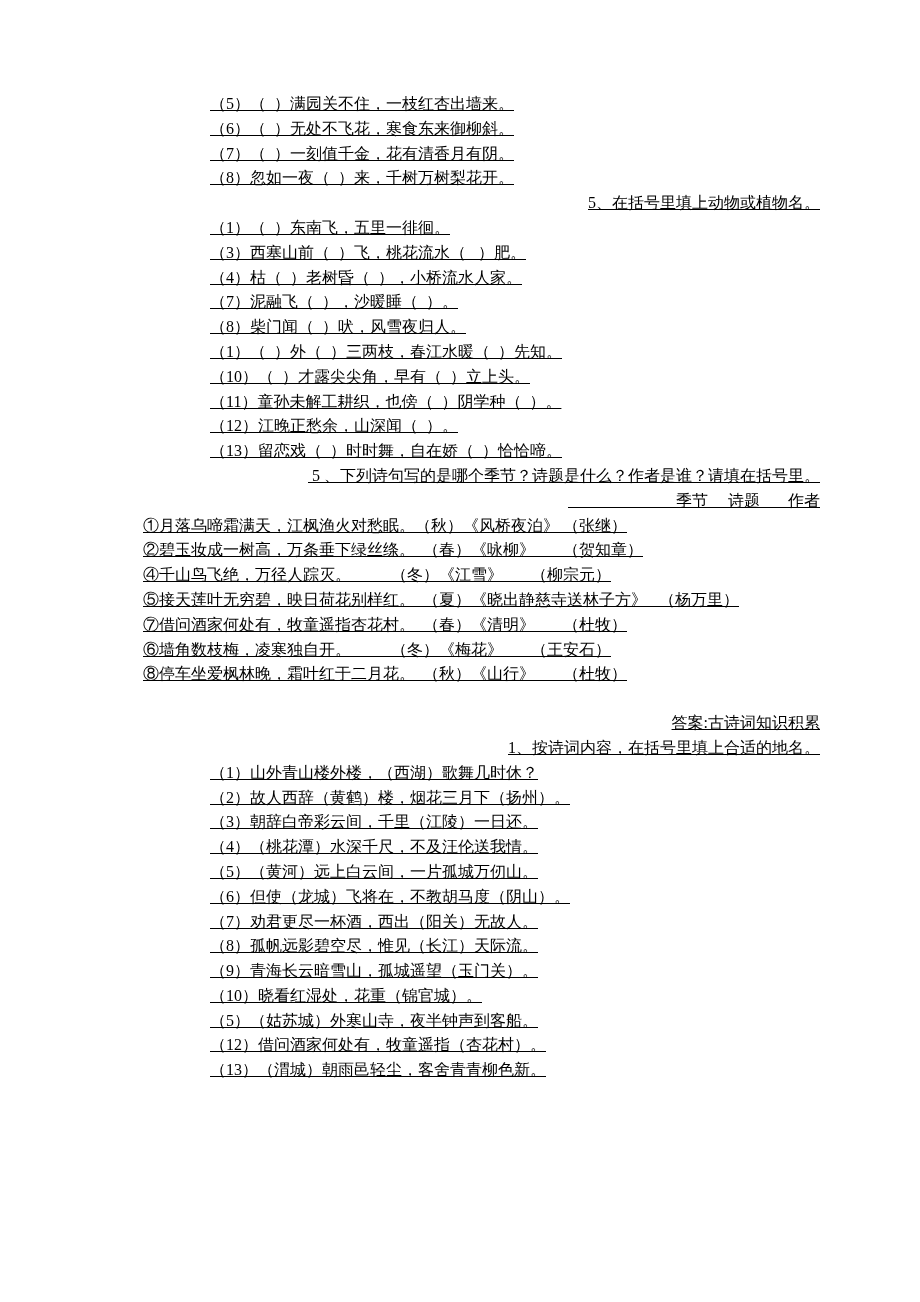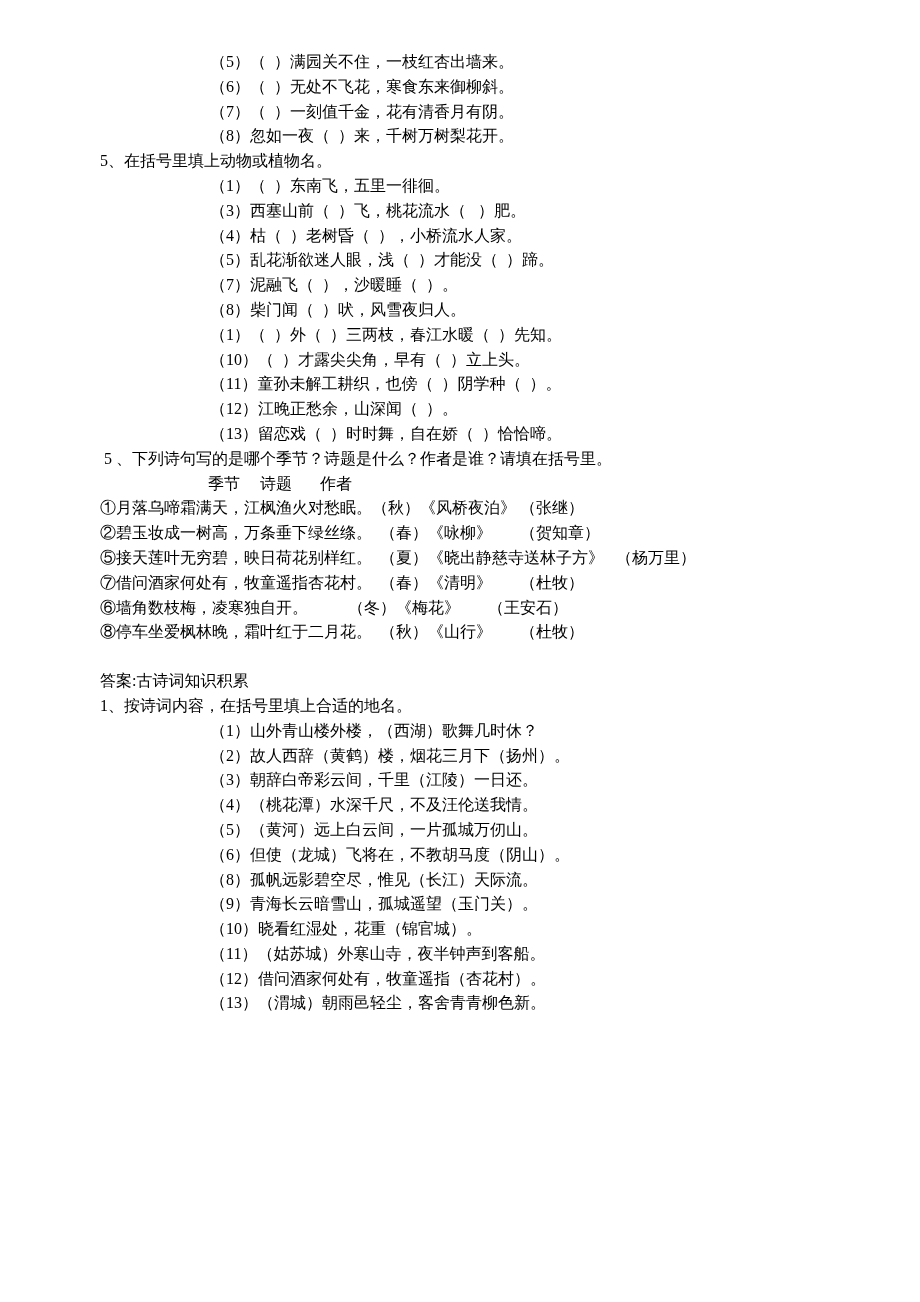--- a/index.html
+++ b/index.html
@@ -6,80 +6,82 @@
     margin: 0;
     padding: 0;
     background: #ffffff;
     font-family: "SimSun", "宋体", serif;
     font-size: 16px;
     color: #000000;
     line-height: 1.55;
     width: 920px;
   }
   .page {
-    padding: 50px 100px 60px 100px;
+    padding: 92px 100px 60px 100px;
+    text-decoration: underline;
   }
   .line {
     white-space: pre;
   }
   .indent-a { padding-left: 110px; }
-  .indent-b { padding-left: 0px; }
-  .indent-d { padding-left: 0px; }
+  .indent-b { padding-left: 0px; text-align: right; }
+  .indent-d { padding-left: 0px; margin-left: 43px; }
   .spacer { height: 24px; }
 </style>
 </head>
 <body>
 
 <div class="page">
 
   <div>
     <div class="line indent-a">（5）（  ）满园关不住，一枝红杏出墙来。</div>
     <div class="line indent-a">（6）（  ）无处不飞花，寒食东来御柳斜。</div>
     <div class="line indent-a">（7）（  ）一刻值千金，花有清香月有阴。</div>
     <div class="line indent-a">（8）忽如一夜（  ）来，千树万树梨花开。</div>
   </div>
 
   <div>
     <div class="line indent-b">5、在括号里填上动物或植物名。</div>
     <div class="line indent-a">（1）（  ）东南飞，五里一徘徊。</div>
     <div class="line indent-a">（3）西塞山前（  ）飞，桃花流水（   ）肥。</div>
     <div class="line indent-a">（4）枯（  ）老树昏（  ），小桥流水人家。</div>
-    <div class="line indent-a">（5）乱花渐欲迷人眼，浅（  ）才能没（  ）蹄。</div>
     <div class="line indent-a">（7）泥融飞（  ），沙暖睡（  ）。</div>
     <div class="line indent-a">（8）柴门闻（  ）吠，风雪夜归人。</div>
     <div class="line indent-a">（1）（  ）外（  ）三两枝，春江水暖（  ）先知。</div>
     <div class="line indent-a">（10）（  ）才露尖尖角，早有（  ）立上头。</div>
     <div class="line indent-a">（11）童孙未解工耕织，也傍（  ）阴学种（  ）。</div>
     <div class="line indent-a">（12）江晚正愁余，山深闻（  ）。</div>
     <div class="line indent-a">（13）留恋戏（  ）时时舞，自在娇（  ）恰恰啼。</div>
   </div>
 
   <div>
     <div class="line indent-b"> 5 、下列诗句写的是哪个季节？诗题是什么？作者是谁？请填在括号里。</div>
     <div class="line indent-b">                           季节     诗题       作者</div>
     <div class="line indent-d">①月落乌啼霜满天，江枫渔火对愁眠。（秋）《风桥夜泊》 （张继）</div>
     <div class="line indent-d">②碧玉妆成一树高，万条垂下绿丝绦。  （春）《咏柳》       （贺知章）</div>
+    <div class="line indent-d">④千山鸟飞绝，万径人踪灭。          （冬）《江雪》       （柳宗元）</div>
     <div class="line indent-d">⑤接天莲叶无穷碧，映日荷花别样红。  （夏）《晓出静慈寺送林子方》   （杨万里）</div>
     <div class="line indent-d">⑦借问酒家何处有，牧童遥指杏花村。  （春）《清明》       （杜牧）</div>
     <div class="line indent-d">⑥墙角数枝梅，凌寒独自开。          （冬）《梅花》       （王安石）</div>
     <div class="line indent-d">⑧停车坐爱枫林晚，霜叶红于二月花。  （秋）《山行》       （杜牧）</div>
   </div>
 
   <div class="spacer"></div>
 
   <div>
     <div class="line indent-b">答案:古诗词知识积累</div>
     <div class="line indent-b">1、按诗词内容，在括号里填上合适的地名。</div>
     <div class="line indent-a">（1）山外青山楼外楼，（西湖）歌舞几时休？</div>
     <div class="line indent-a">（2）故人西辞（黄鹤）楼，烟花三月下（扬州）。</div>
     <div class="line indent-a">（3）朝辞白帝彩云间，千里（江陵）一日还。</div>
     <div class="line indent-a">（4）（桃花潭）水深千尺，不及汪伦送我情。</div>
     <div class="line indent-a">（5）（黄河）远上白云间，一片孤城万仞山。</div>
     <div class="line indent-a">（6）但使（龙城）飞将在，不教胡马度（阴山）。</div>
+    <div class="line indent-a">（7）劝君更尽一杯酒，西出（阳关）无故人。</div>
     <div class="line indent-a">（8）孤帆远影碧空尽，惟见（长江）天际流。</div>
     <div class="line indent-a">（9）青海长云暗雪山，孤城遥望（玉门关）。</div>
     <div class="line indent-a">（10）晓看红湿处，花重（锦官城）。</div>
-    <div class="line indent-a">（11）（姑苏城）外寒山寺，夜半钟声到客船。</div>
+    <div class="line indent-a">（5）（姑苏城）外寒山寺，夜半钟声到客船。</div>
     <div class="line indent-a">（12）借问酒家何处有，牧童遥指（杏花村）。</div>
     <div class="line indent-a">（13）（渭城）朝雨邑轻尘，客舍青青柳色新。</div>
   </div>
 
 </div>
 
 </body></html>

